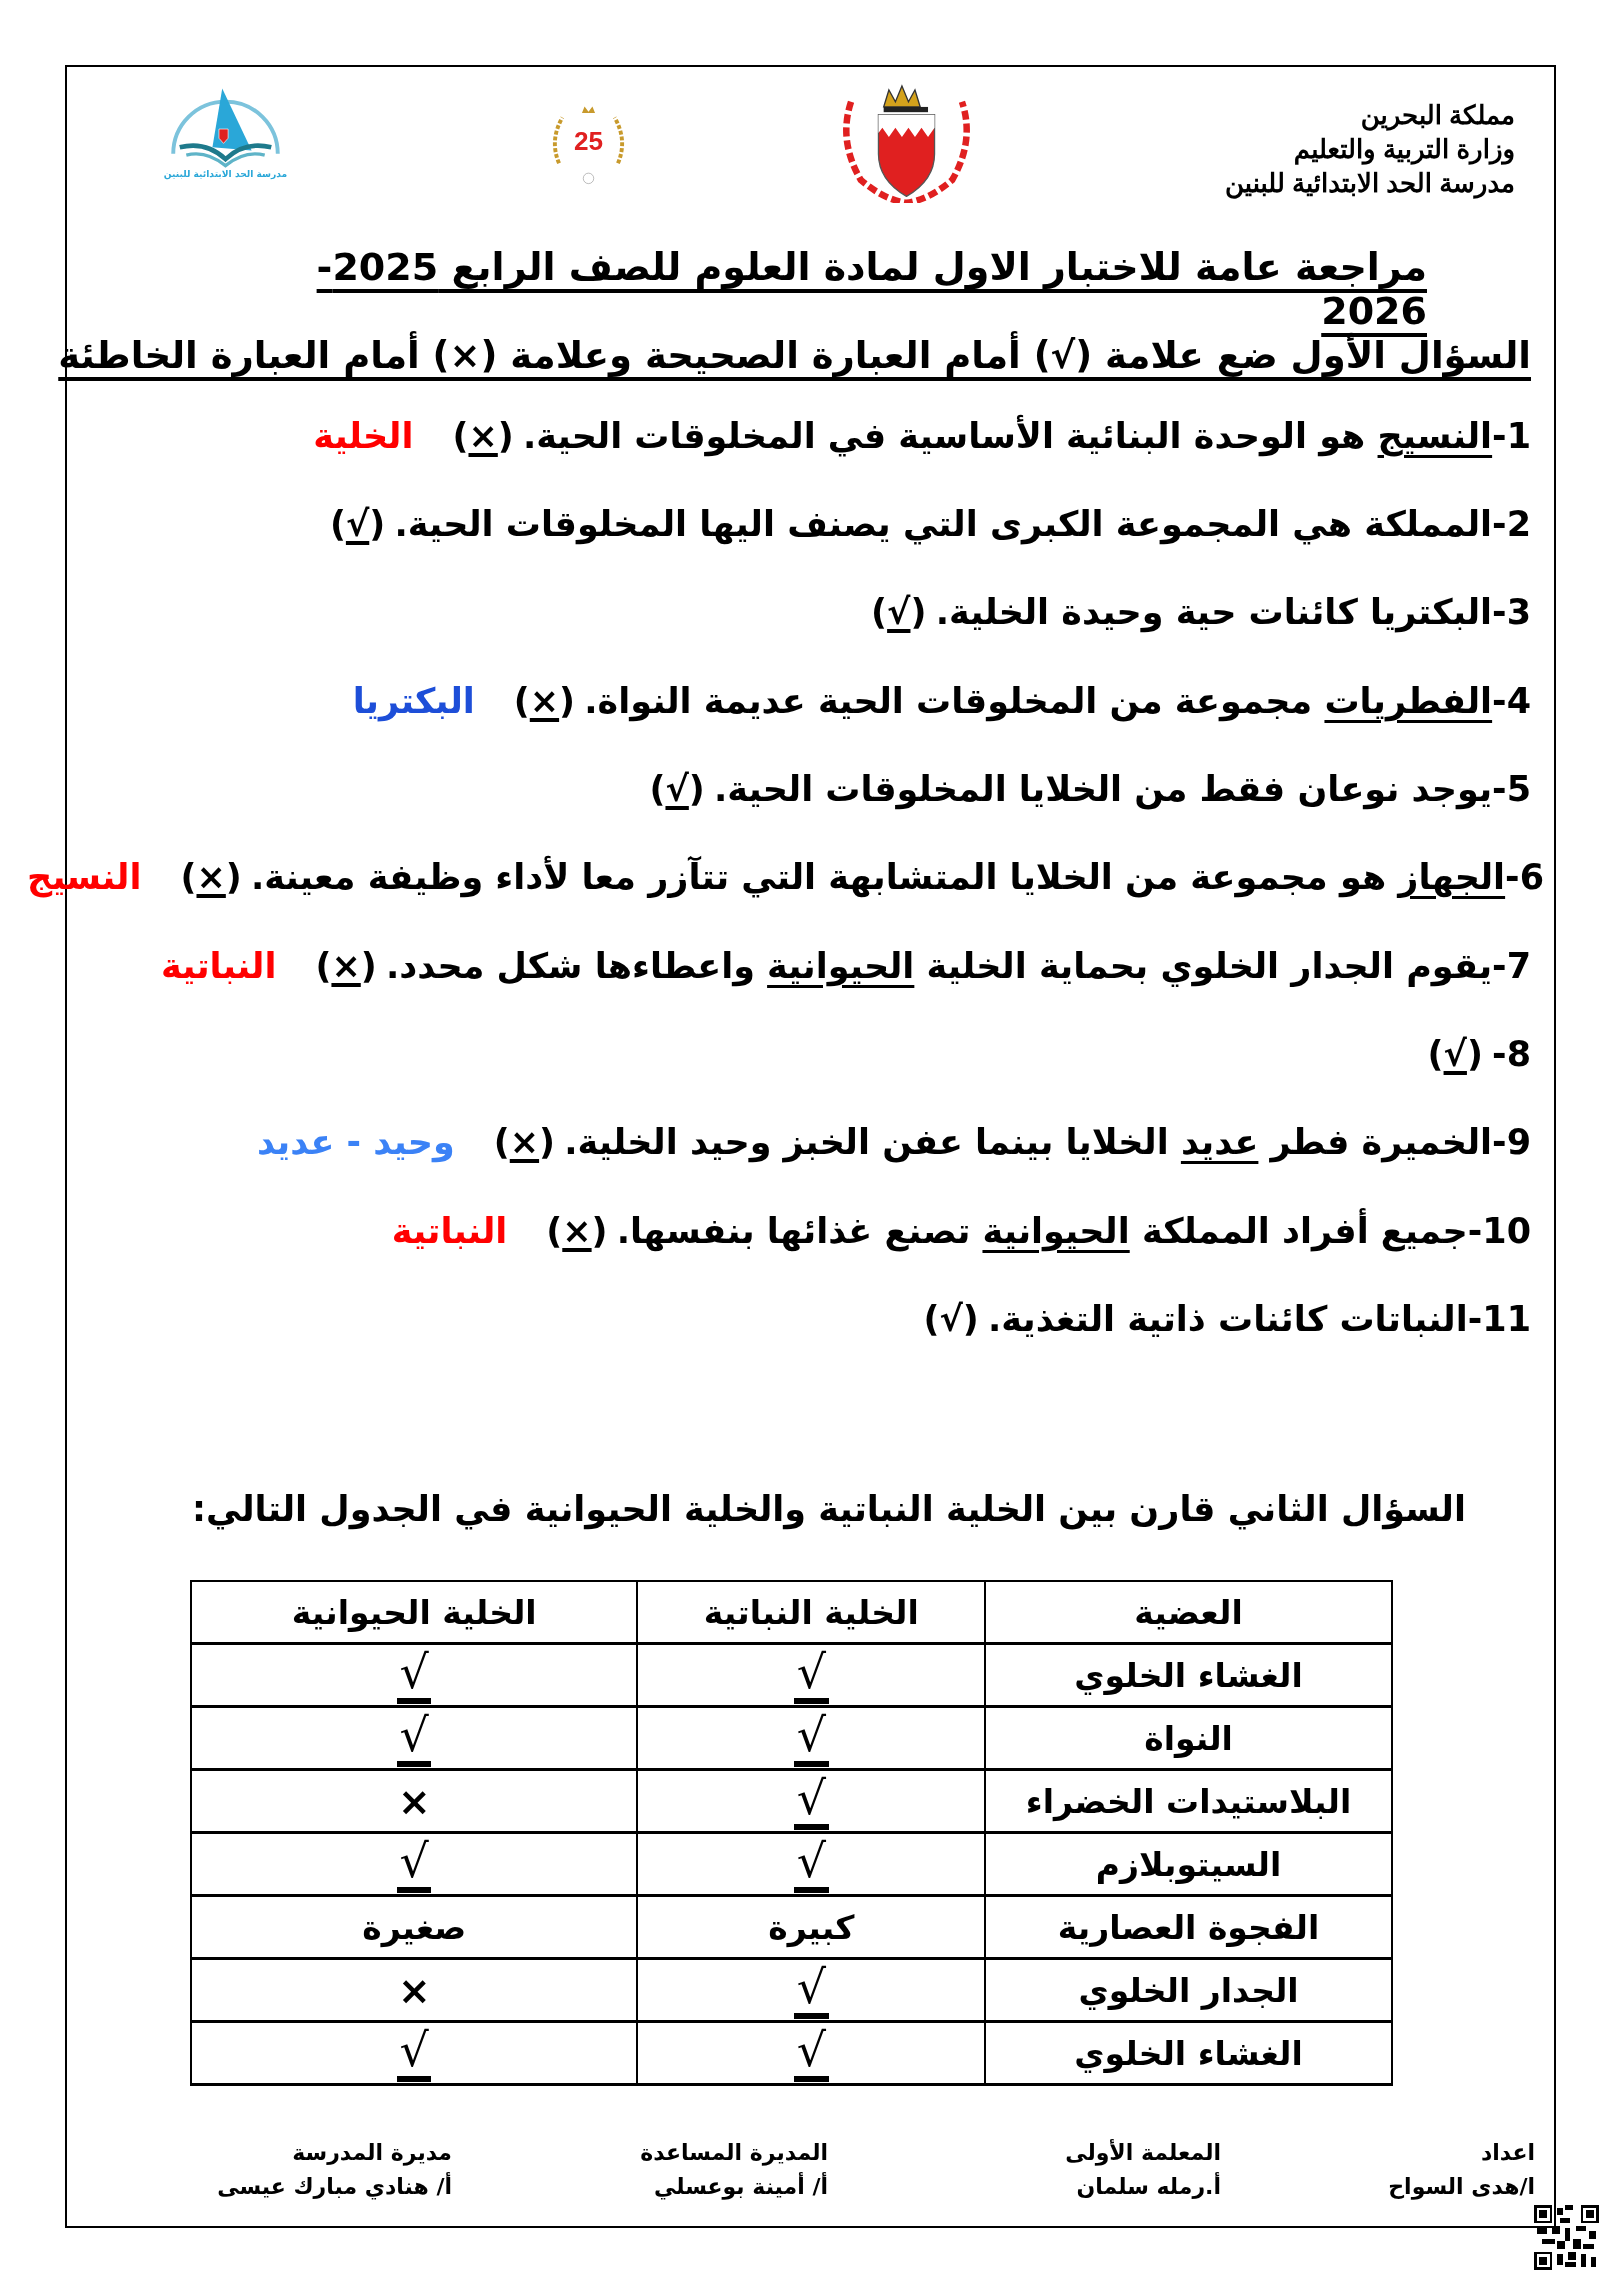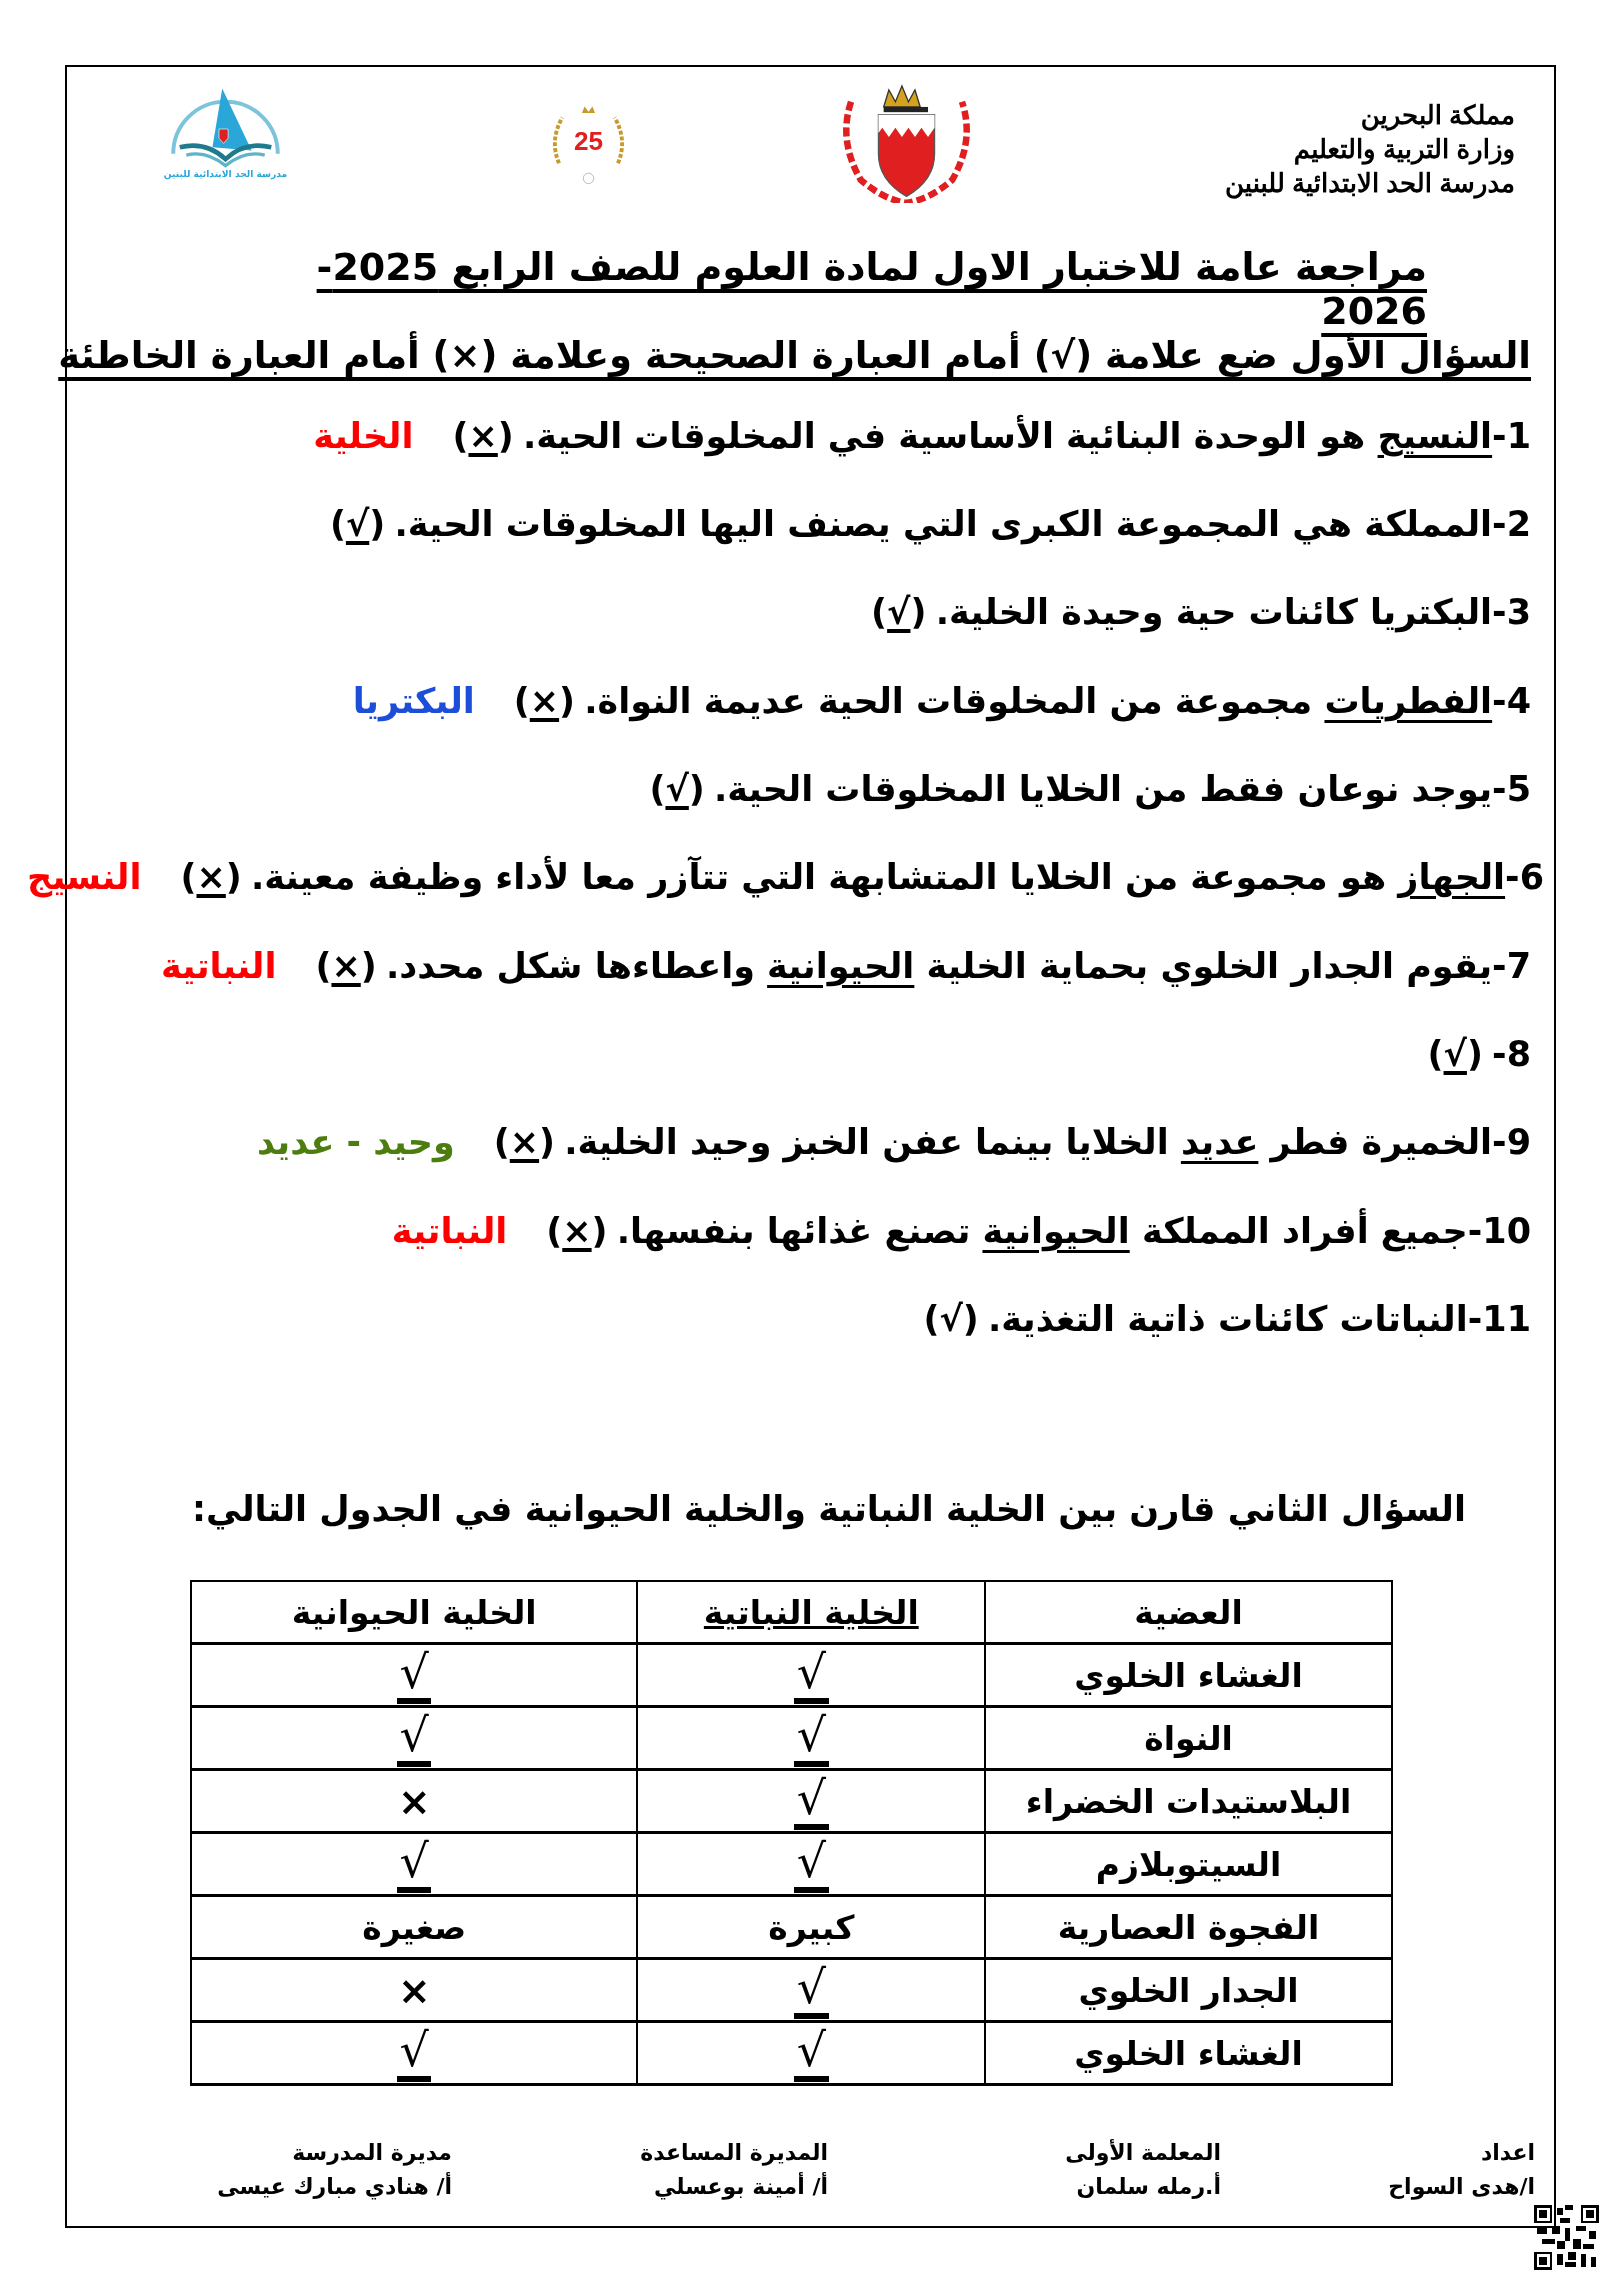--- a/index.html
+++ b/index.html
@@ -25,21 +25,21 @@
   .mark { margin-right:9.2px; }
   .mark .sym { text-decoration:underline; text-decoration-thickness:3.9px; text-underline-offset:5.2px; }
   .corr { color:#ff0000; font-weight:bold; margin-right:39px; }
   .q2 { position:absolute; right:157px; top:1489px; direction:rtl; font-weight:bold; font-size:35px; }
   table.cmp { position:absolute; left:190px; top:1580px; width:1203px; border-collapse:collapse;
               direction:rtl; font-weight:bold; font-size:33px; }
   table.cmp td, table.cmp th { border:2px solid #000; height:60px; padding:0; text-align:center; }
   table.cmp tr { border-bottom:3.9px solid #000; }
   table.cmp th { font-weight:bold; }
   table.cmp .org { width:389px; text-align:center; }
-  table.cmp .plant { width:332px;text-decoration:underline; }
+  table.cmp .plant { width:332px; }
   table.cmp .animal { width:427px; }
   .chk { font-family:"DejaVu Sans", sans-serif; font-weight:normal; font-size:46px; display:inline-block;
          border-bottom:6.5px solid #000; line-height:51px; padding:0 2.6px; }
   .xmark { font-family:"DejaVu Sans", sans-serif; font-weight:bold; font-size:39px; display:inline-block;
            line-height:47px; }
   .footer { position:absolute; direction:rtl; font-weight:bold; font-size:22px; text-align:right; line-height:34px; }
   .qr { position:absolute; left:1534px; top:2205px; width:65px; height:65px; }
 </style>
 </head>
 <body>
@@ -122,21 +122,21 @@
       <span class="corr" style="color: rgb(255, 0, 0);">النباتية</span>
     </div>
     <div class="item" style="top: 1034px;">
       <span class="num">8-</span>
       <span class="mark"> (<span class="sym">√</span>)</span>
     </div>
     <div class="item" style="top: 1122px;">
       <span class="num">9-</span>
       <span><span>الخميرة فطر </span><span class="u">عديد</span><span> الخلايا بينما عفن الخبز وحيد الخلية.</span></span>
       <span class="mark"> (<span class="sym">×</span>)</span>
-      <span class="corr" style="color: #4d7c0f; margin-left: 9px;">وحيد - عديد</span>
+      <span class="corr" style="color: #3b82f6; margin-left: 9px;">وحيد - عديد</span>
     </div>
     <div class="item" style="top: 1211px;">
       <span class="num">10-</span>
       <span><span>جميع أفراد المملكة </span><span class="u">الحيوانية</span><span> تصنع غذائها بنفسها.</span></span>
       <span class="mark"> (<span class="sym">×</span>)</span>
       <span class="corr" style="color: rgb(255, 0, 0);">النباتية</span>
     </div>
     <div class="item" style="top: 1299px;">
       <span class="num">11-</span>
       <span><span>النباتات كائنات ذاتية التغذية.</span><span class="u"></span><span></span></span>

